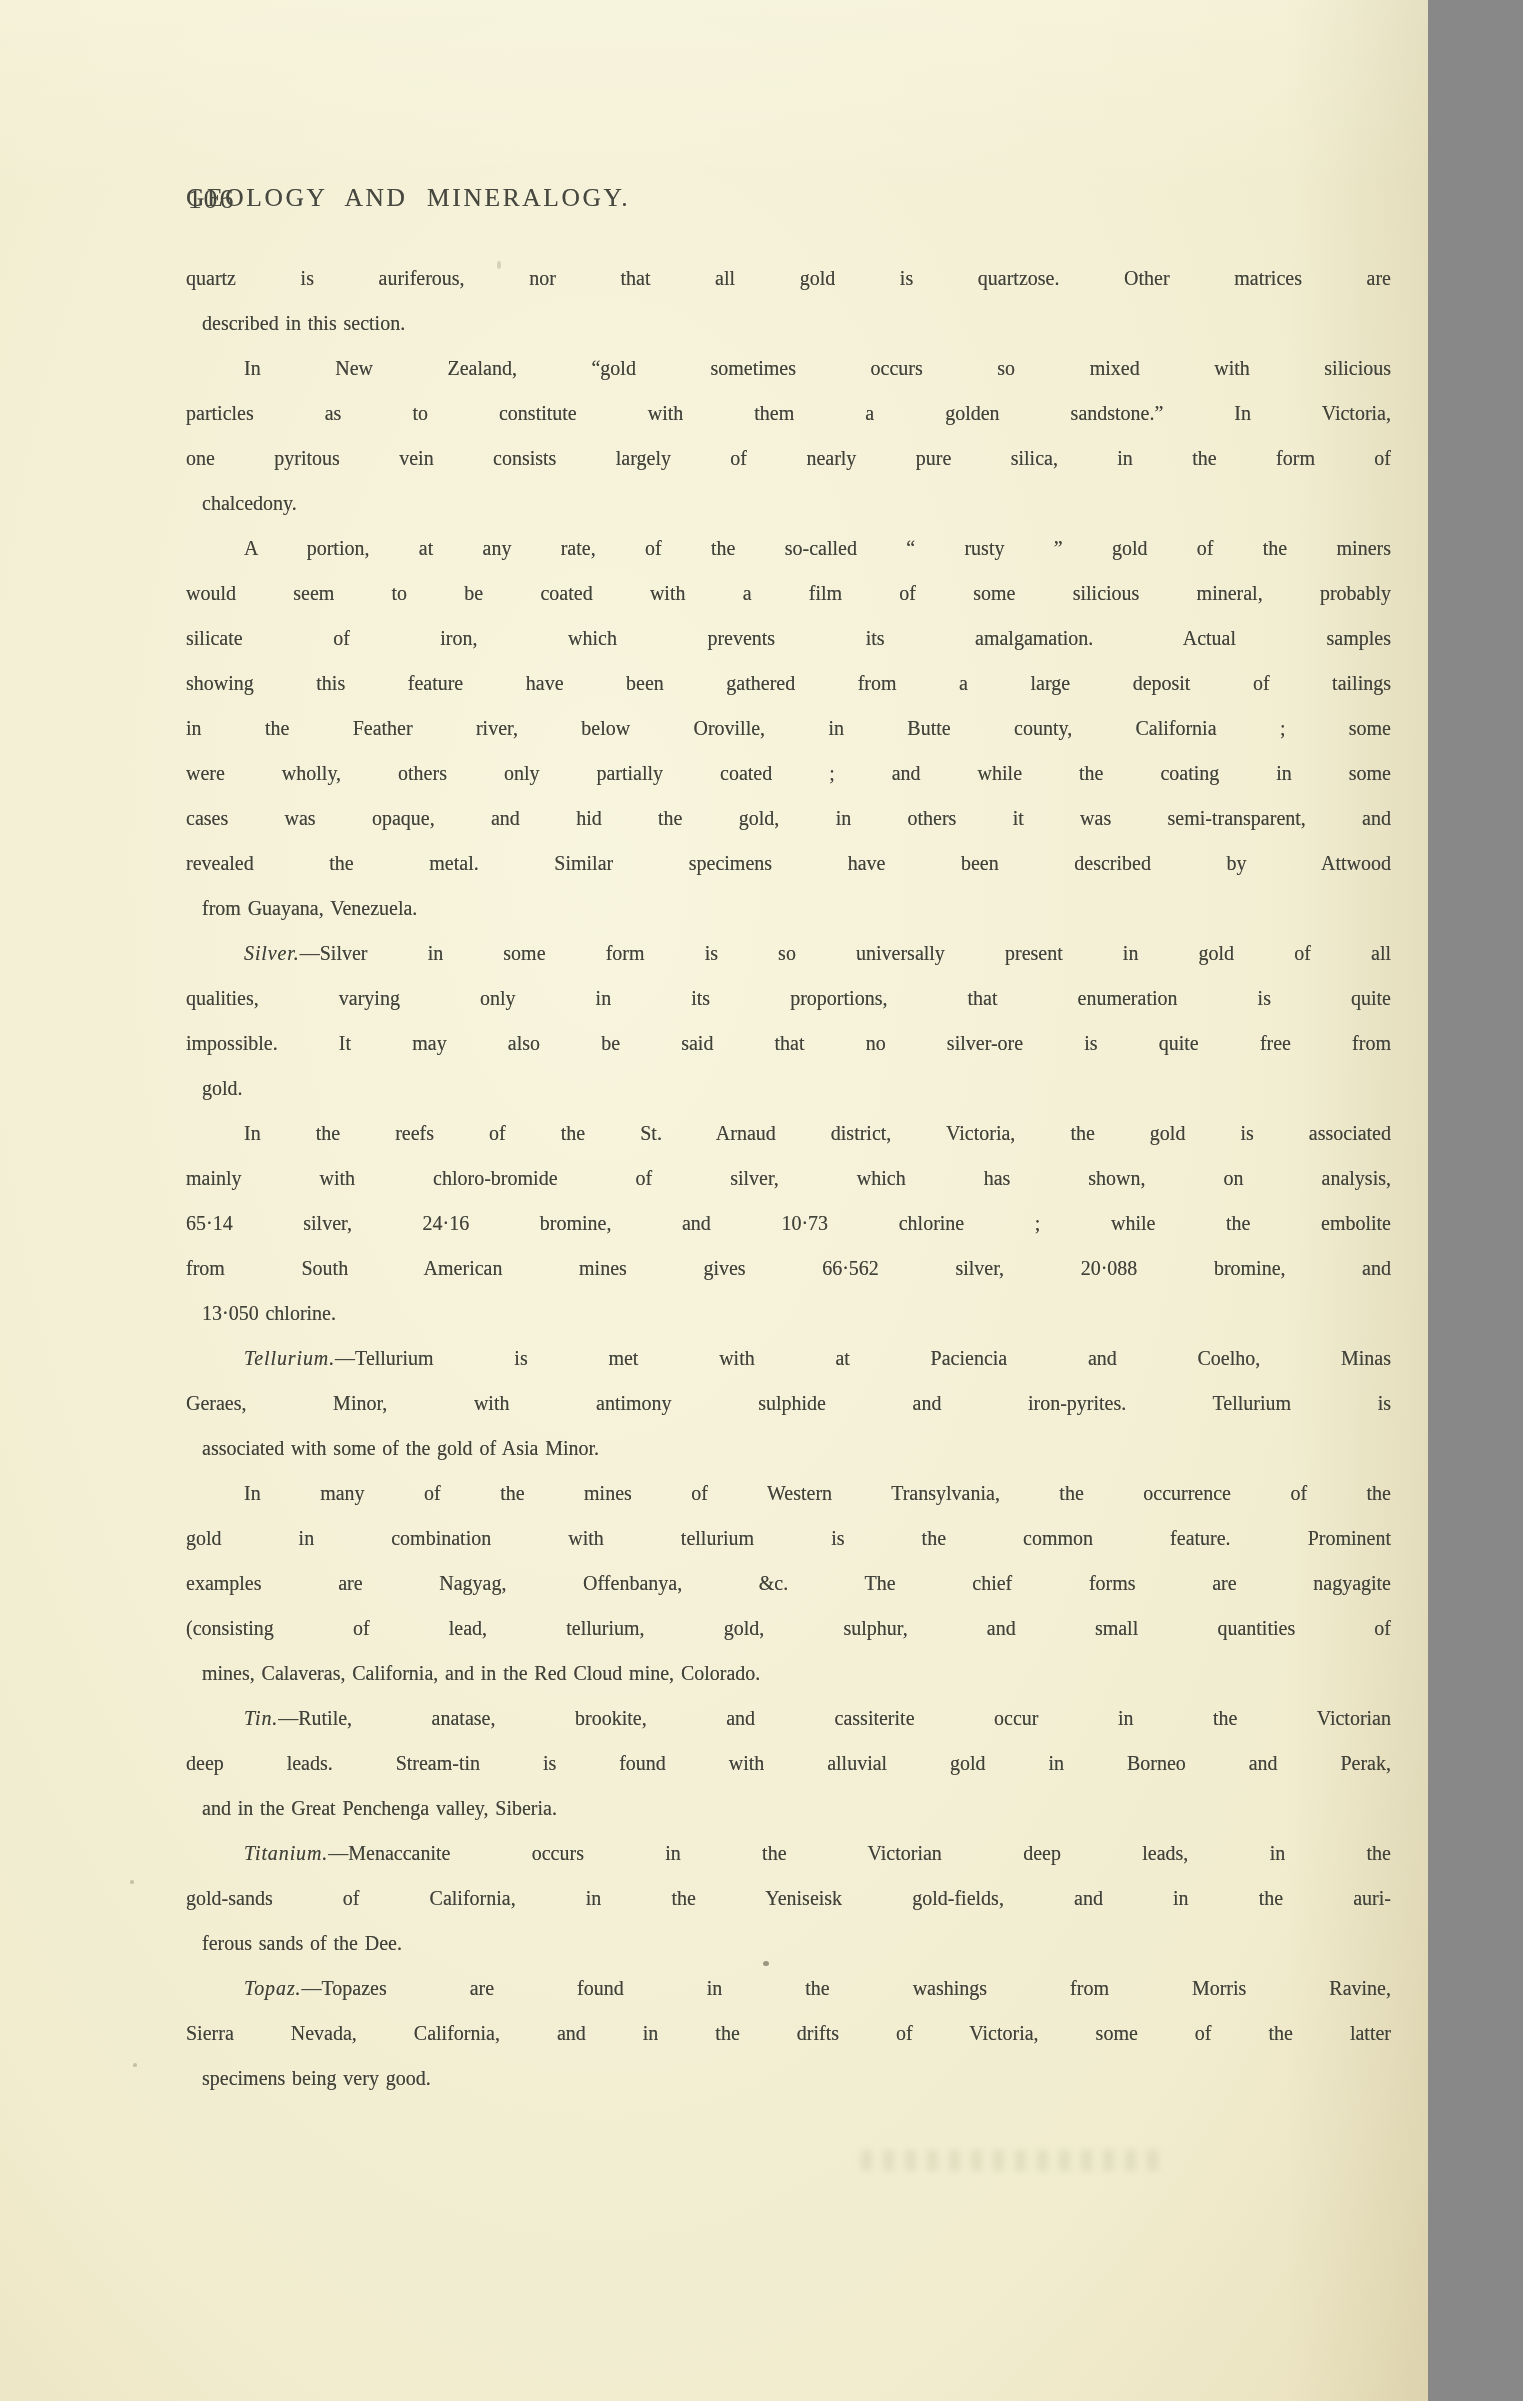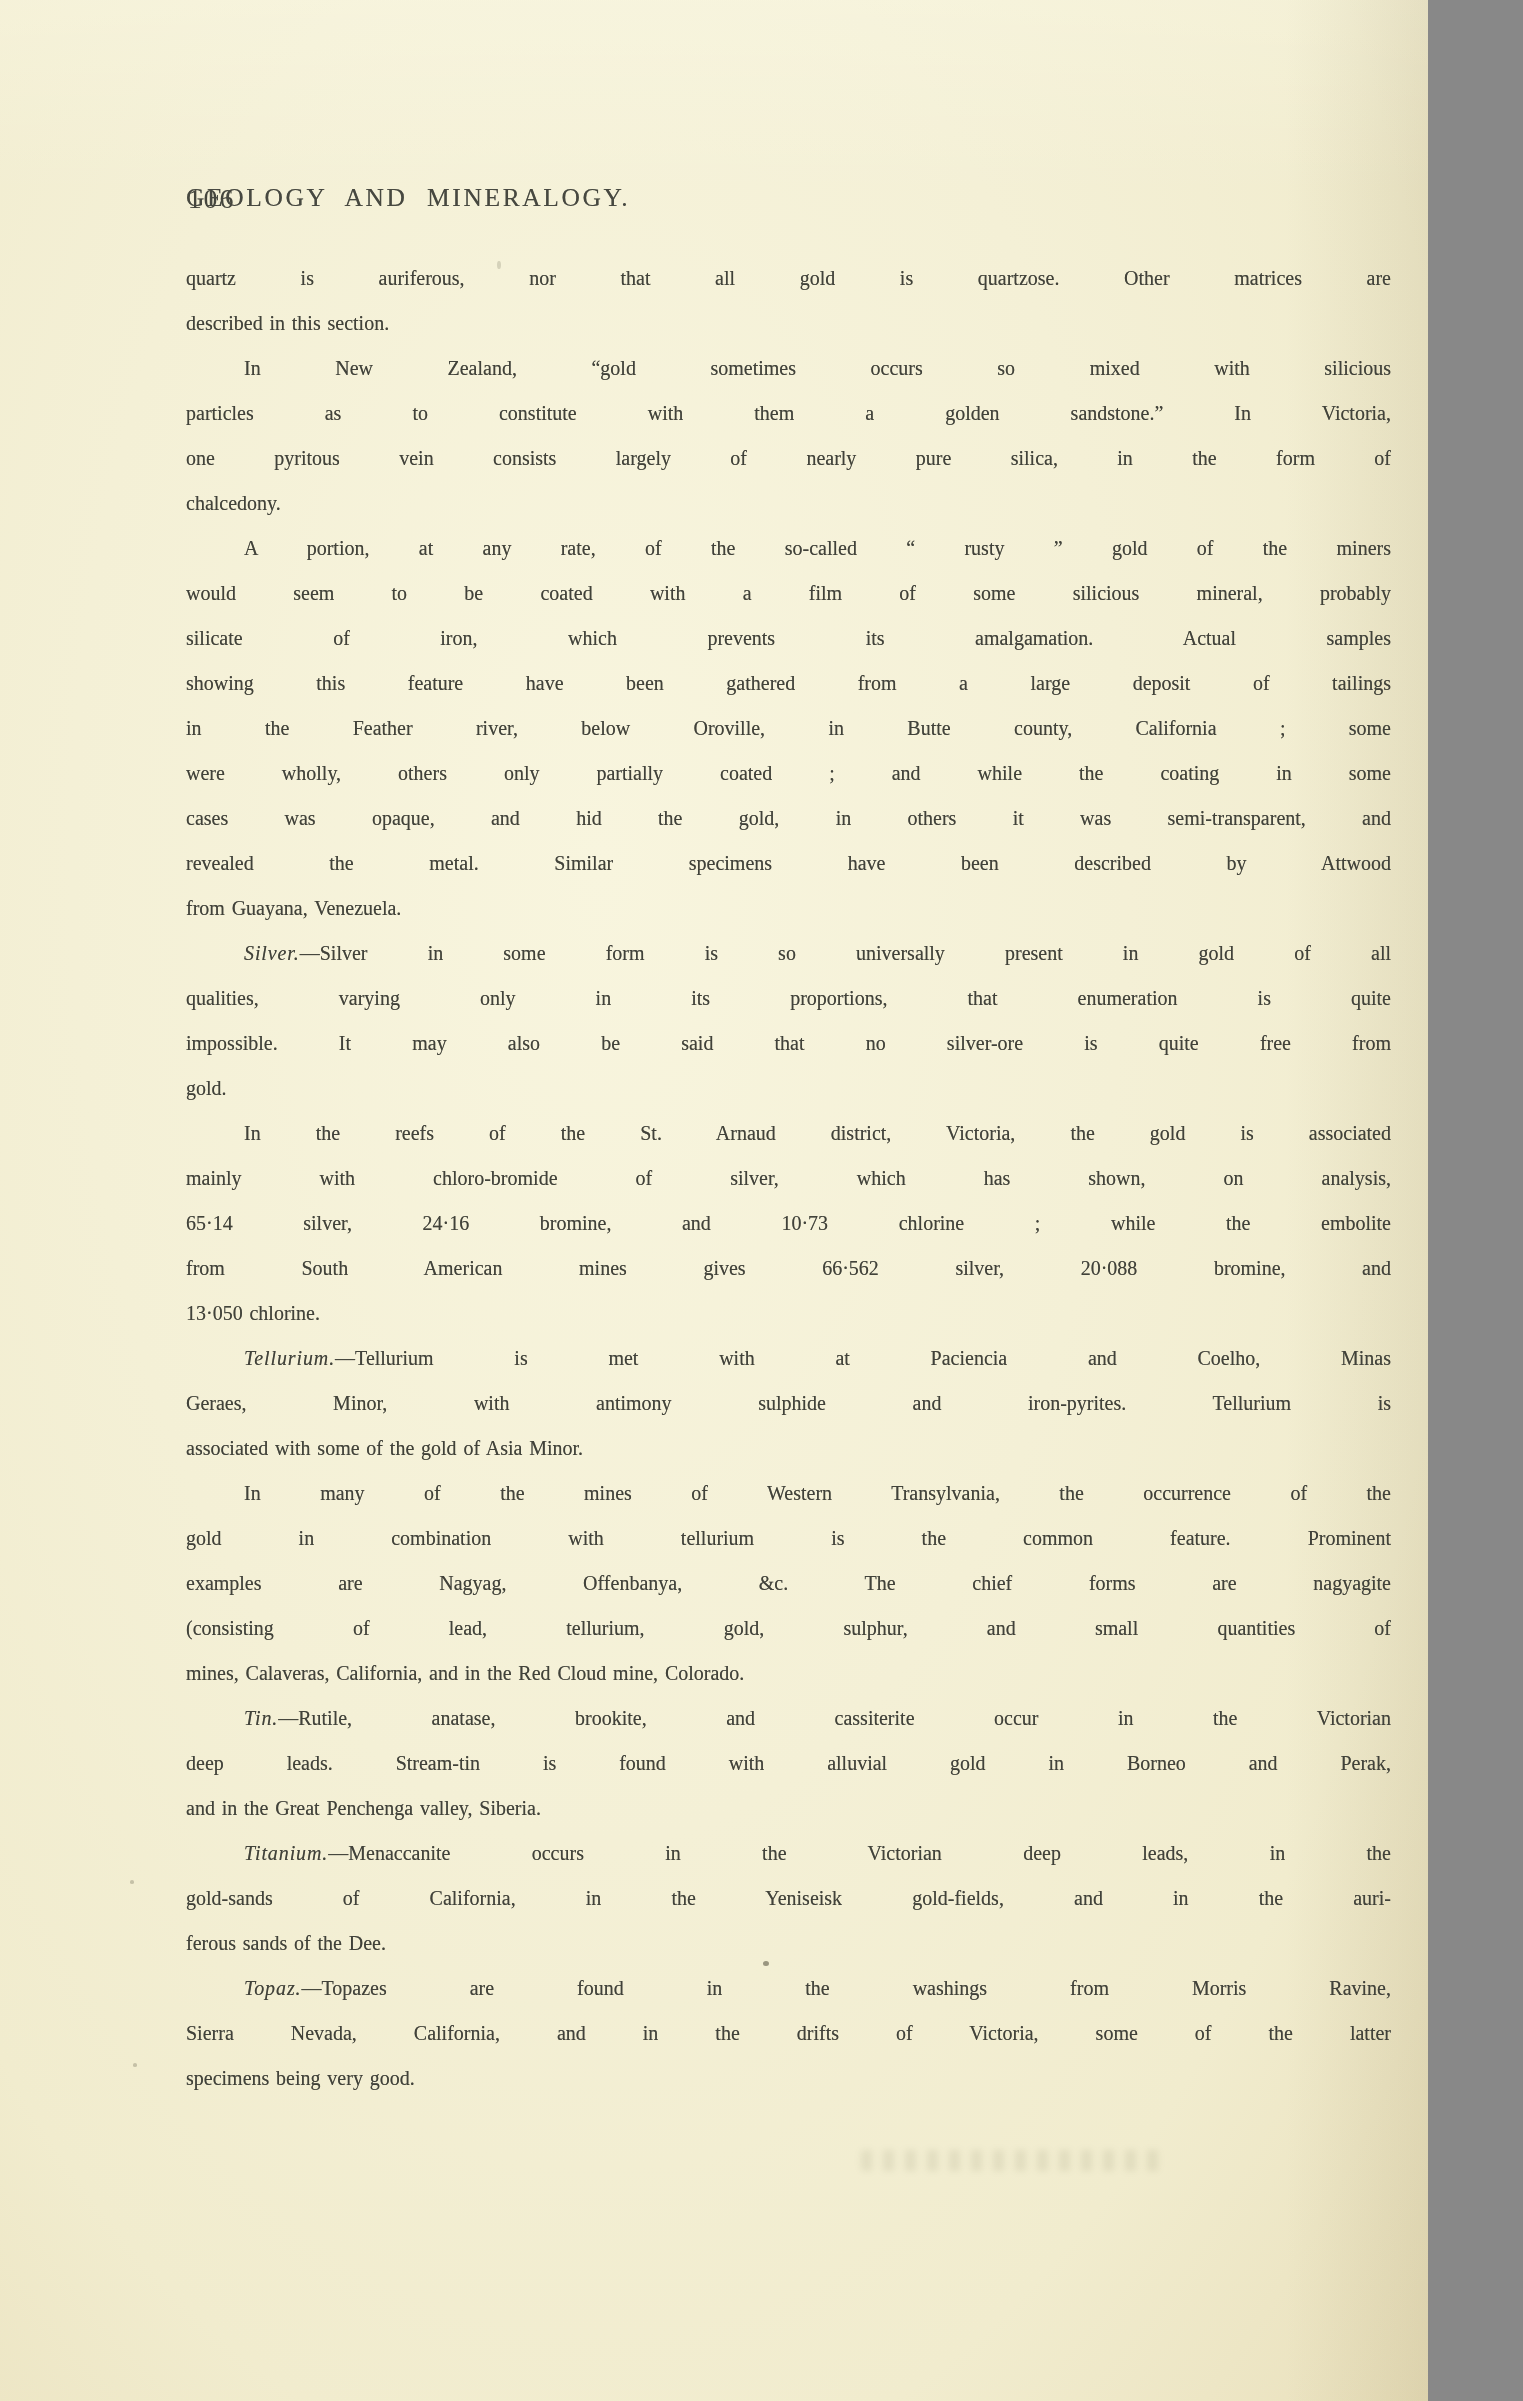--- a/index.html
+++ b/index.html
@@ -58,20 +58,21 @@
   }
   .para { margin: 0; padding: 0; }
   .line {
     height: 45px;
     text-align: justify;
     text-align-last: justify;
     white-space: nowrap;
   }
   .line.last {
     text-align-last: left;
+    margin-left: 16px;
   }
   .line.indent {
     text-indent: 58px;
   }
   .line i {
     font-style: italic;
     letter-spacing: 0.9px;
   }
   .speck {
     position: absolute;

